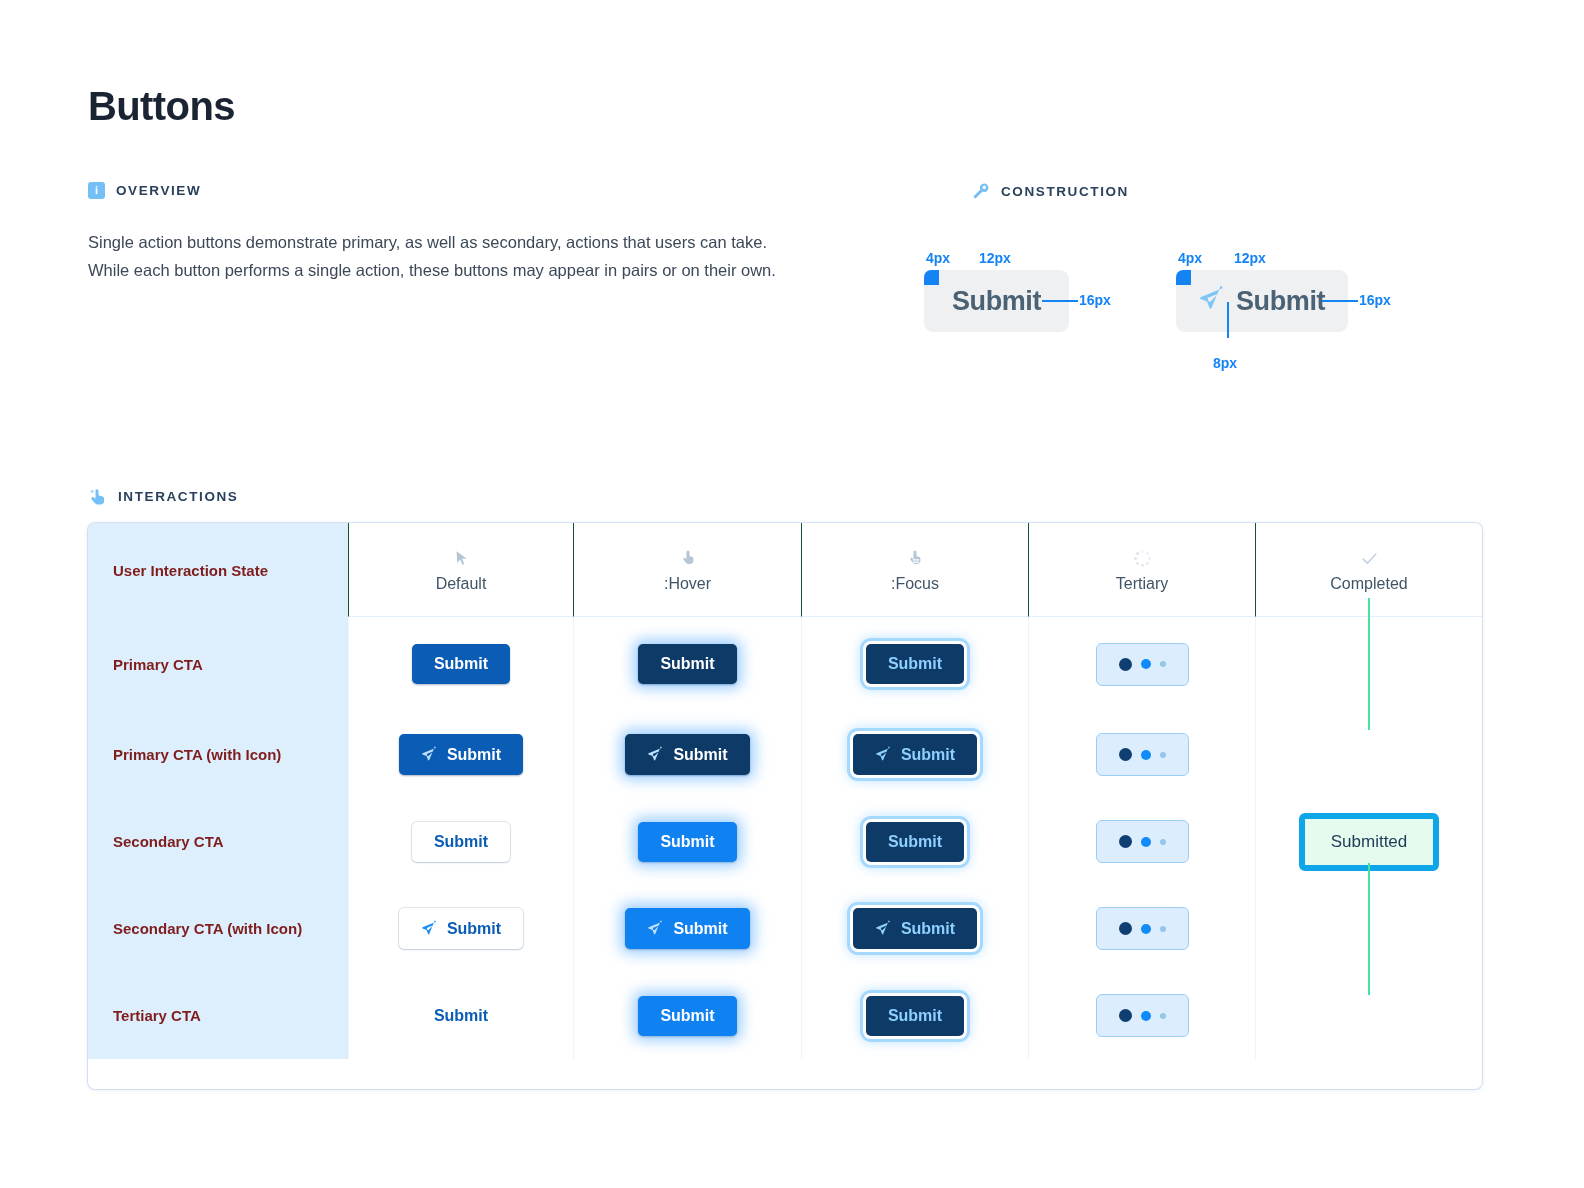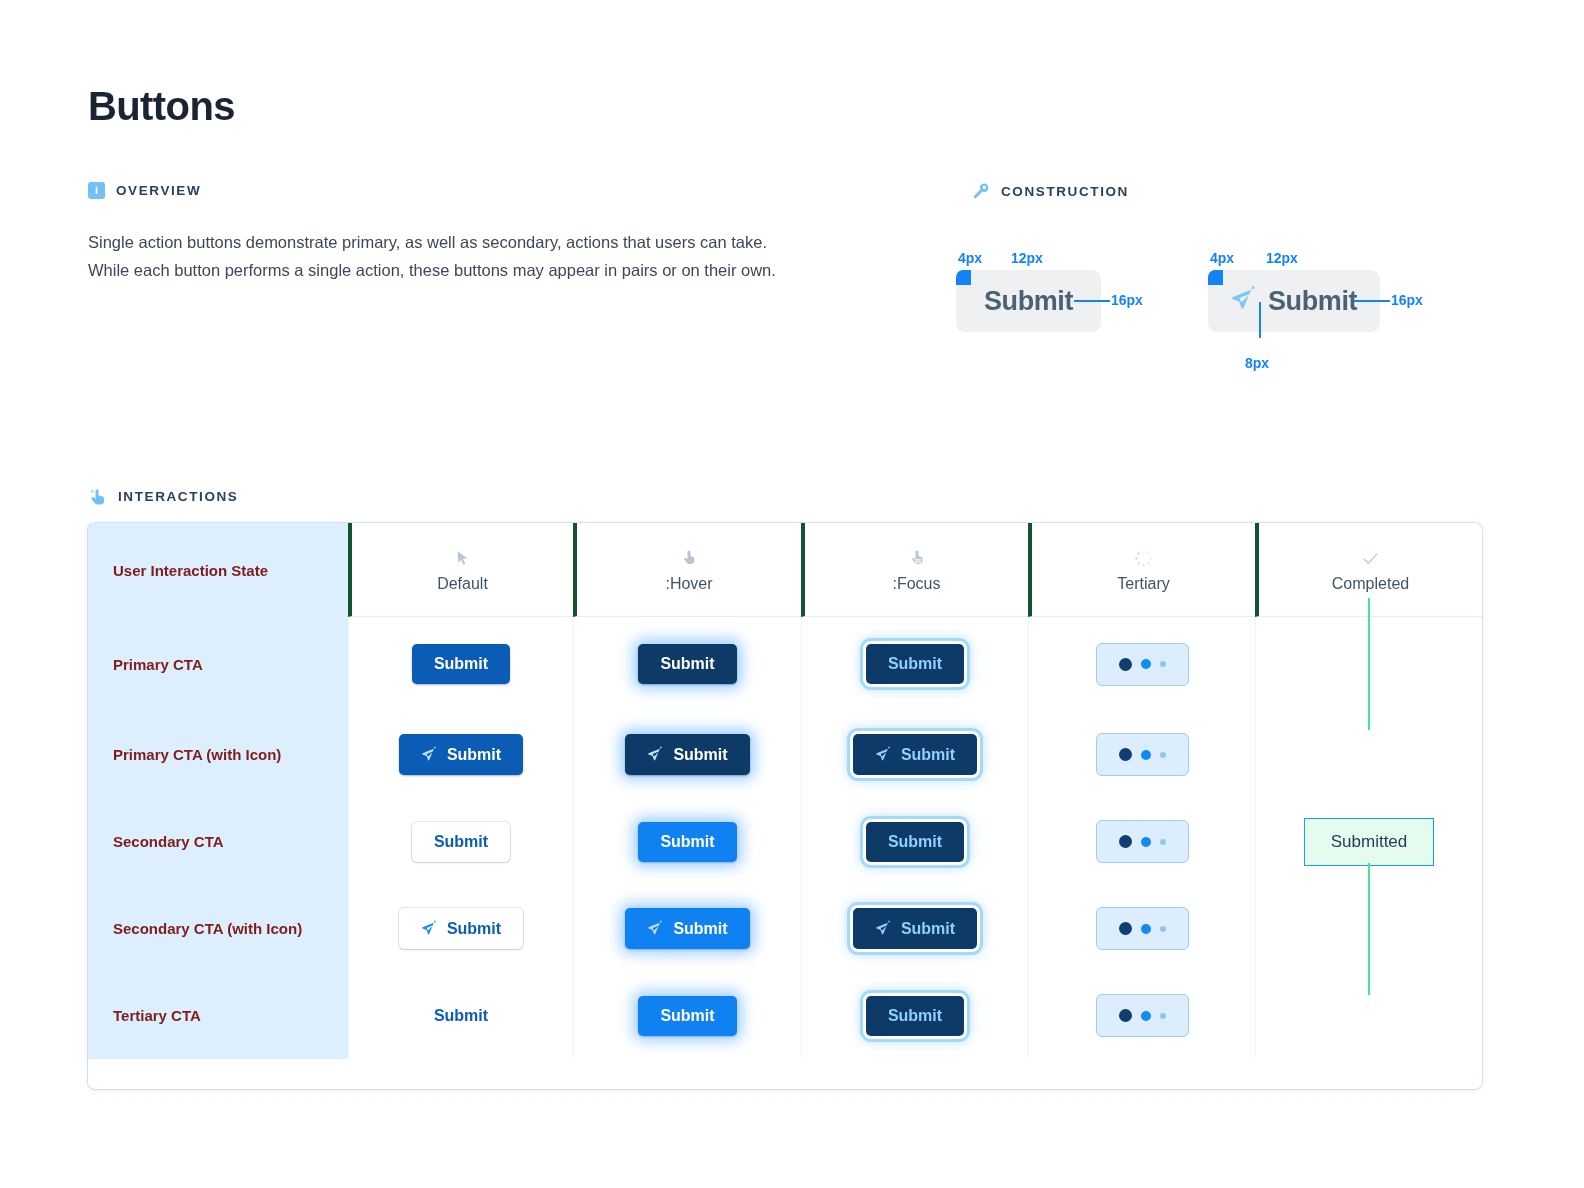--- a/index.html
+++ b/index.html
@@ -63,21 +63,21 @@
   .overview-body p {
     font-size: 16.5px;
     line-height: 28px;
     color: #3c4858;
   }
   .overview-body p + p { margin-top: 28px; }
 
   
   .construction {
     position: absolute;
-    left: 956px; top: 250px;
+    left: 924px; top: 250px;
     width: 520px;
     height: 120px;
   }
   .spec { position: absolute; }
 
   .spec-box {
     background: #eef0f2;
     border-radius: 9px;
     display: flex;
     align-items: center;
@@ -144,21 +144,21 @@
     color: #7f1d1d;
   }
 
   .hcell {
     grid-row: 1;
     display: flex;
     flex-direction: column;
     align-items: center;
     justify-content: center;
     gap: 7px;
-    border-left: 4px solid #14532d;
+    border-left: 1px solid #14532d;
     border-bottom: 1px solid #e4eefb;
   }
   .hcell .h-label {
     font-size: 16px;
     color: #3f5567;
   }
   .hicon { height: 22px; display: flex; align-items: flex-end; }
 
   .cell {
     display: flex;
@@ -208,22 +208,22 @@
   .dot { border-radius: 50%; display: block; }
   .dot.d1 { width: 13px; height: 13px; background: #0f3f72; }
   .dot.d2 { width: 10px; height: 10px; background: #118bf5; }
   .dot.d3 { width: 6px;  height: 6px;  background: #94c6ec; }
 
   .badge-submitted {
     display: inline-flex;
     align-items: center;
     justify-content: center;
     background: #e4fbee;
-    border: 1px solid #0ea5e9;
-    border-radius: 0;
+    border: 6px solid #0ea5e9;
+    border-radius: 6px;
     padding: 13px 26px;
     font-size: 17px;
     color: #1f3a54;
   }
 
   .green-rule {
     width: 2px;
     height: 132px;
     background: #46e49a;
   }

